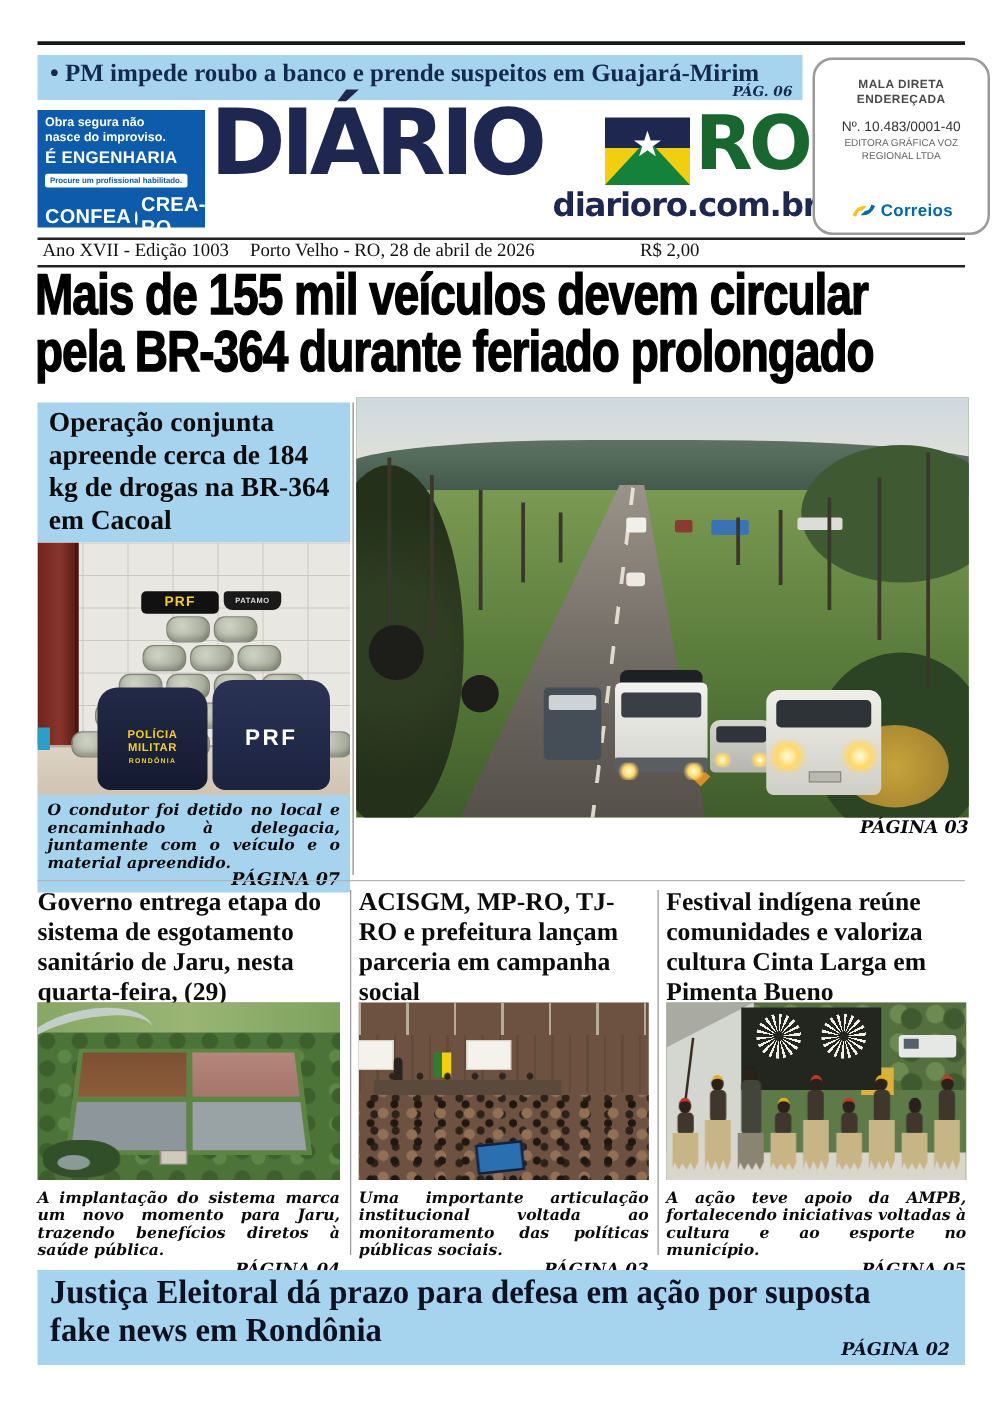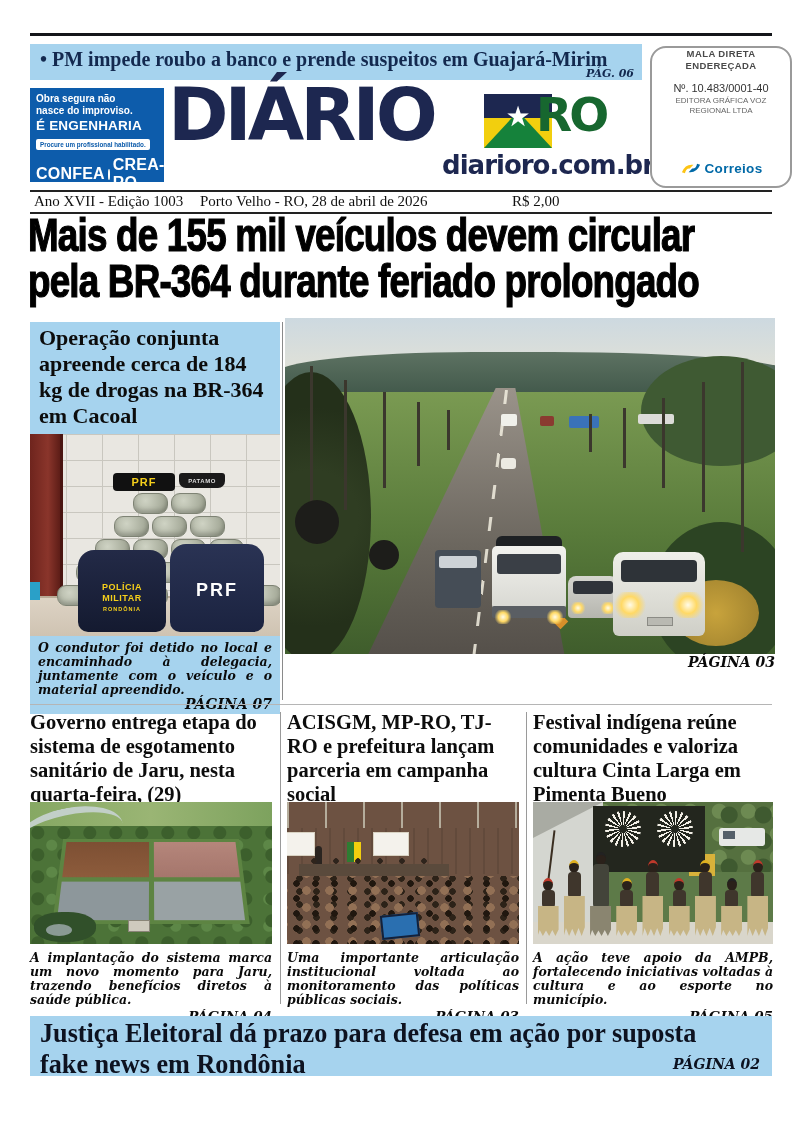--- a/index.html
+++ b/index.html
@@ -19,31 +19,31 @@
          font-family:"Liberation Sans",sans-serif;padding:5px 6px;box-sizing:border-box;}
   .adbox .l{font-size:10px;font-weight:bold;line-height:12px;}
   .adbox .big{font-size:13.5px;font-weight:bold;letter-spacing:.2px;margin-top:1px;}
   .adbox .btn{display:inline-block;background:#fff;color:#0d5cab;font-size:6.3px;font-weight:bold;
               padding:2px 4px;border-radius:2px;margin:3px 0 2px 0;}
   .adbox .brands{display:flex;align-items:center;gap:3px;font-size:16px;font-weight:bold;letter-spacing:.2px;margin-top:4px;}
   .adbox .ring{width:9px;height:9px;border-radius:50%;background:#f0c22b;border:1px solid #fff;}
 
   .logo-left{left:168px;top:80px;font-family:"DejaVu Sans","Liberation Sans",sans-serif;
              font-size:73px;line-height:70px;font-weight:bold;color:#1d2750;letter-spacing:-4px;}
-  .logo-right{left:536px;top:80px;font-family:"DejaVu Sans","Liberation Sans",sans-serif;
-             font-size:47px;line-height:70px;font-weight:bold;color:#17672f;letter-spacing:-3px;}
+  .logo-right{left:556px;top:80px;font-family:"DejaVu Sans","Liberation Sans",sans-serif;
+             font-size:60px;line-height:70px;font-weight:bold;color:#17672f;letter-spacing:-3px;}
   .flag{left:484px;top:94px;width:68px;height:54px;background:linear-gradient(#1d2750 0 45%,#f2cf0e 45% 100%);overflow:hidden;}
   .flag .tri{position:absolute;inset:0;background:#15823b;clip-path:polygon(0 100%,100% 100%,50% 32%);}
   .flag .star{position:absolute;left:50%;top:42%;transform:translate(-50%,-50%);color:#fff;font-size:28px;line-height:28px;}
   .site{left:350px;top:150px;width:304px;text-align:right;font-family:"DejaVu Sans",sans-serif;
         font-size:26px;font-weight:bold;color:#1d2750;letter-spacing:-1px;}
 
   .mailbox{left:650px;top:46px;width:142px;height:142px;background:#fff;border:2px solid #9a9a9a;
            border-radius:16px;box-sizing:border-box;text-align:center;font-family:"Liberation Sans",sans-serif;}
-  .mailbox .m1{font-size:9.5px;font-weight:bold;color:#4a4a4a;letter-spacing:.4px;line-height:12px;}
+  .mailbox .m1{margin-top:14px;font-size:9.5px;font-weight:bold;color:#4a4a4a;letter-spacing:.4px;line-height:12px;}
   .mailbox .num{margin-top:10px;font-size:11px;color:#333;}
   .mailbox .pub{font-size:8px;color:#666;line-height:10px;margin-top:2px;}
   .mailbox .correios{position:absolute;left:0;right:0;bottom:9px;display:flex;align-items:center;justify-content:center;gap:3px;}
   .mailbox .cw{font-size:13.5px;font-weight:bold;color:#0069a7;letter-spacing:.3px;}
 
   .date-rule1{left:30px;top:190px;width:742px;height:2px;background:#222;}
   .date-rule2{left:30px;top:212px;width:742px;height:2px;background:#222;}
   .dateline{font-size:15px;color:#111;top:193px;}
   .d-ed{left:34px;text-align:right;} .d-pl{left:200px;} .d-pr{left:512px;}
 
@@ -182,21 +182,21 @@
   .fig{display:flex;flex-direction:column;align-items:center;}
   .fig .hd{width:10px;height:10px;border-radius:50%;background:#2a211a;border-top:3px solid #c0392b;}
   .fig .to{width:13px;height:26px;background:#3f362c;border-radius:4px;margin-top:-1px;}
   .fig .sk{width:21px;height:40px;background:#c7b585;margin-top:-2px;
     clip-path:polygon(0 0,100% 0,100% 78%,85% 100%,70% 80%,55% 100%,40% 82%,25% 100%,10% 80%,0 100%);}
   .fig.small .to{height:18px;} .fig.small .sk{height:30px;}
   .fig.tall .to{height:44px;width:16px;background:#43443a;} .fig.tall .sk{height:30px;background:#8a8570;}
   .fig.y .hd{border-top-color:#e0b020;} .fig.k .hd{border-top-color:#222;}
 
   
-  .bottom-strip{left:30px;top:1016px;width:742px;height:60px;background:#a6d3ee;box-sizing:border-box;padding:2px 10px;}
+  .bottom-strip{left:30px;top:1016px;width:742px;height:76px;background:#a6d3ee;box-sizing:border-box;padding:2px 10px;}
   .bottom-strip .bl{font-size:27px;line-height:31px;font-weight:bold;color:#0d1220;white-space:nowrap;
                     transform:scaleX(.97);transform-origin:left top;}
   .bottom-strip .pref{position:absolute;right:12px;bottom:4px;font-size:14px;color:#0d1220;}
   .it{font-style:italic;font-weight:bold;font-family:"DejaVu Serif",serif;}
 </style>
 </head>
 <body>
 
 <div class="abs top-rule"></div>
 

